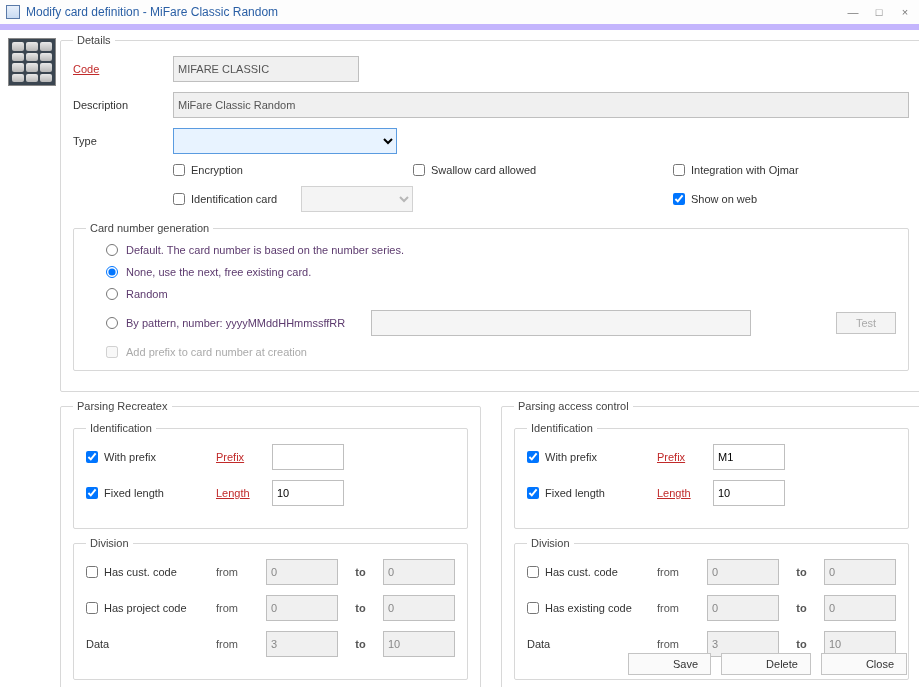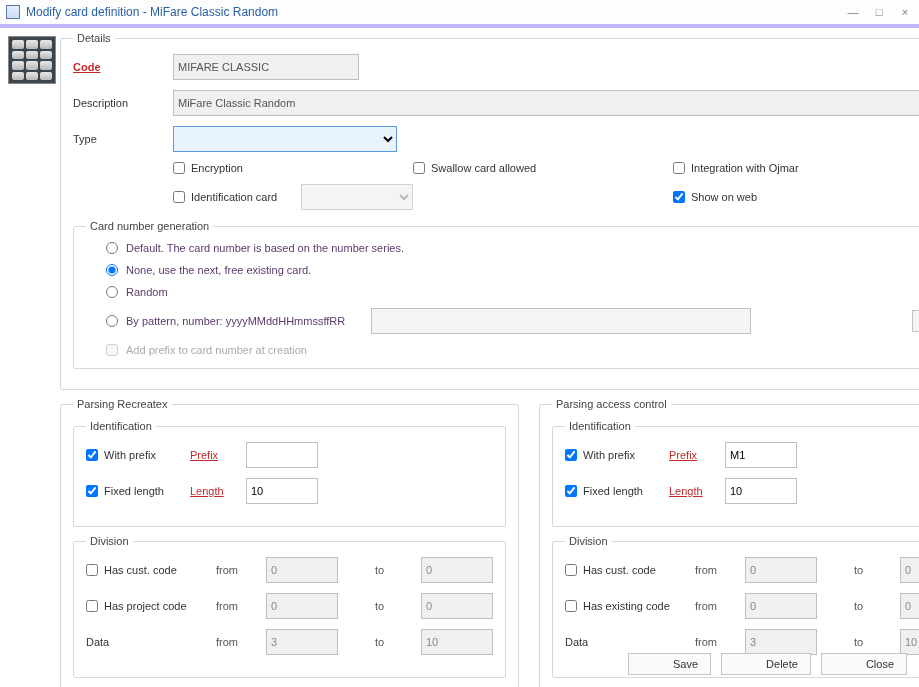--- a/index.html
+++ b/index.html
@@ -11,21 +11,21 @@
   width: 919px;
   height: 687px;
   overflow: hidden;
   position: relative;
 }
 .titlebar {
   height: 24px;
   display: flex;
   align-items: center;
   padding: 12px 6px;
-  border-bottom: 4px solid #c4b5fd;
+  border-bottom: 6px solid #c4b5fd;
   background: #fdfdfd;
 }
 .titlebar .app-icon {
   width: 14px; height: 14px;
   border: 1px solid #5a7aa8;
   background: linear-gradient(#e8f0fb,#c9dbf2);
   margin-right: 6px;
 }
 .titlebar .title {
   color: #2a5fa5;
@@ -85,21 +85,20 @@
   align-items: center;
   margin-bottom: 10px;
 }
 .label {
   width: 100px;
   color: #333;
 }
 .label.req {
   color: #c12a2a;
   text-decoration: underline;
-  font-weight: bold;
 }
 input[type=text], select, .ro-field {
   border: 1px solid #bfbfbf;
   font-size: 11px;
   padding: 12px 4px;
   height: 20px;
   font-family: inherit;
 }
 .ro-field {
   background: #f0f0f0;
@@ -175,38 +174,39 @@
 }
 .inner-row {
   display: flex;
   align-items: center;
   margin-bottom: 10px;
 }
 .inner-row .chk-lbl {
   display: flex;
   align-items: center;
   gap: 6px;
-  width: 104px;
+  width: 130px;
 }
 .inner-row .link-lbl {
   color: #c12a2a;
   text-decoration: underline;
   width: 56px;
 }
 .inner-row .small-input {
   width: 72px;
 }
 .inner-row .small-input.ro {
   background: #f0f0f0;
   color: #888;
 }
 .inner-row .tolbl {
-  width: 83px;
+  width: 45px;
   text-align: center;
   color: #555;
+  font-weight: bold;
 }
 .inner-row .fromlbl {
   width: 50px;
   color: #555;
 }
 .inner-row .plain-lbl {
   width: 130px;
   color: #333;
 }
 .division-row .chk-lbl { width: 130px; }

